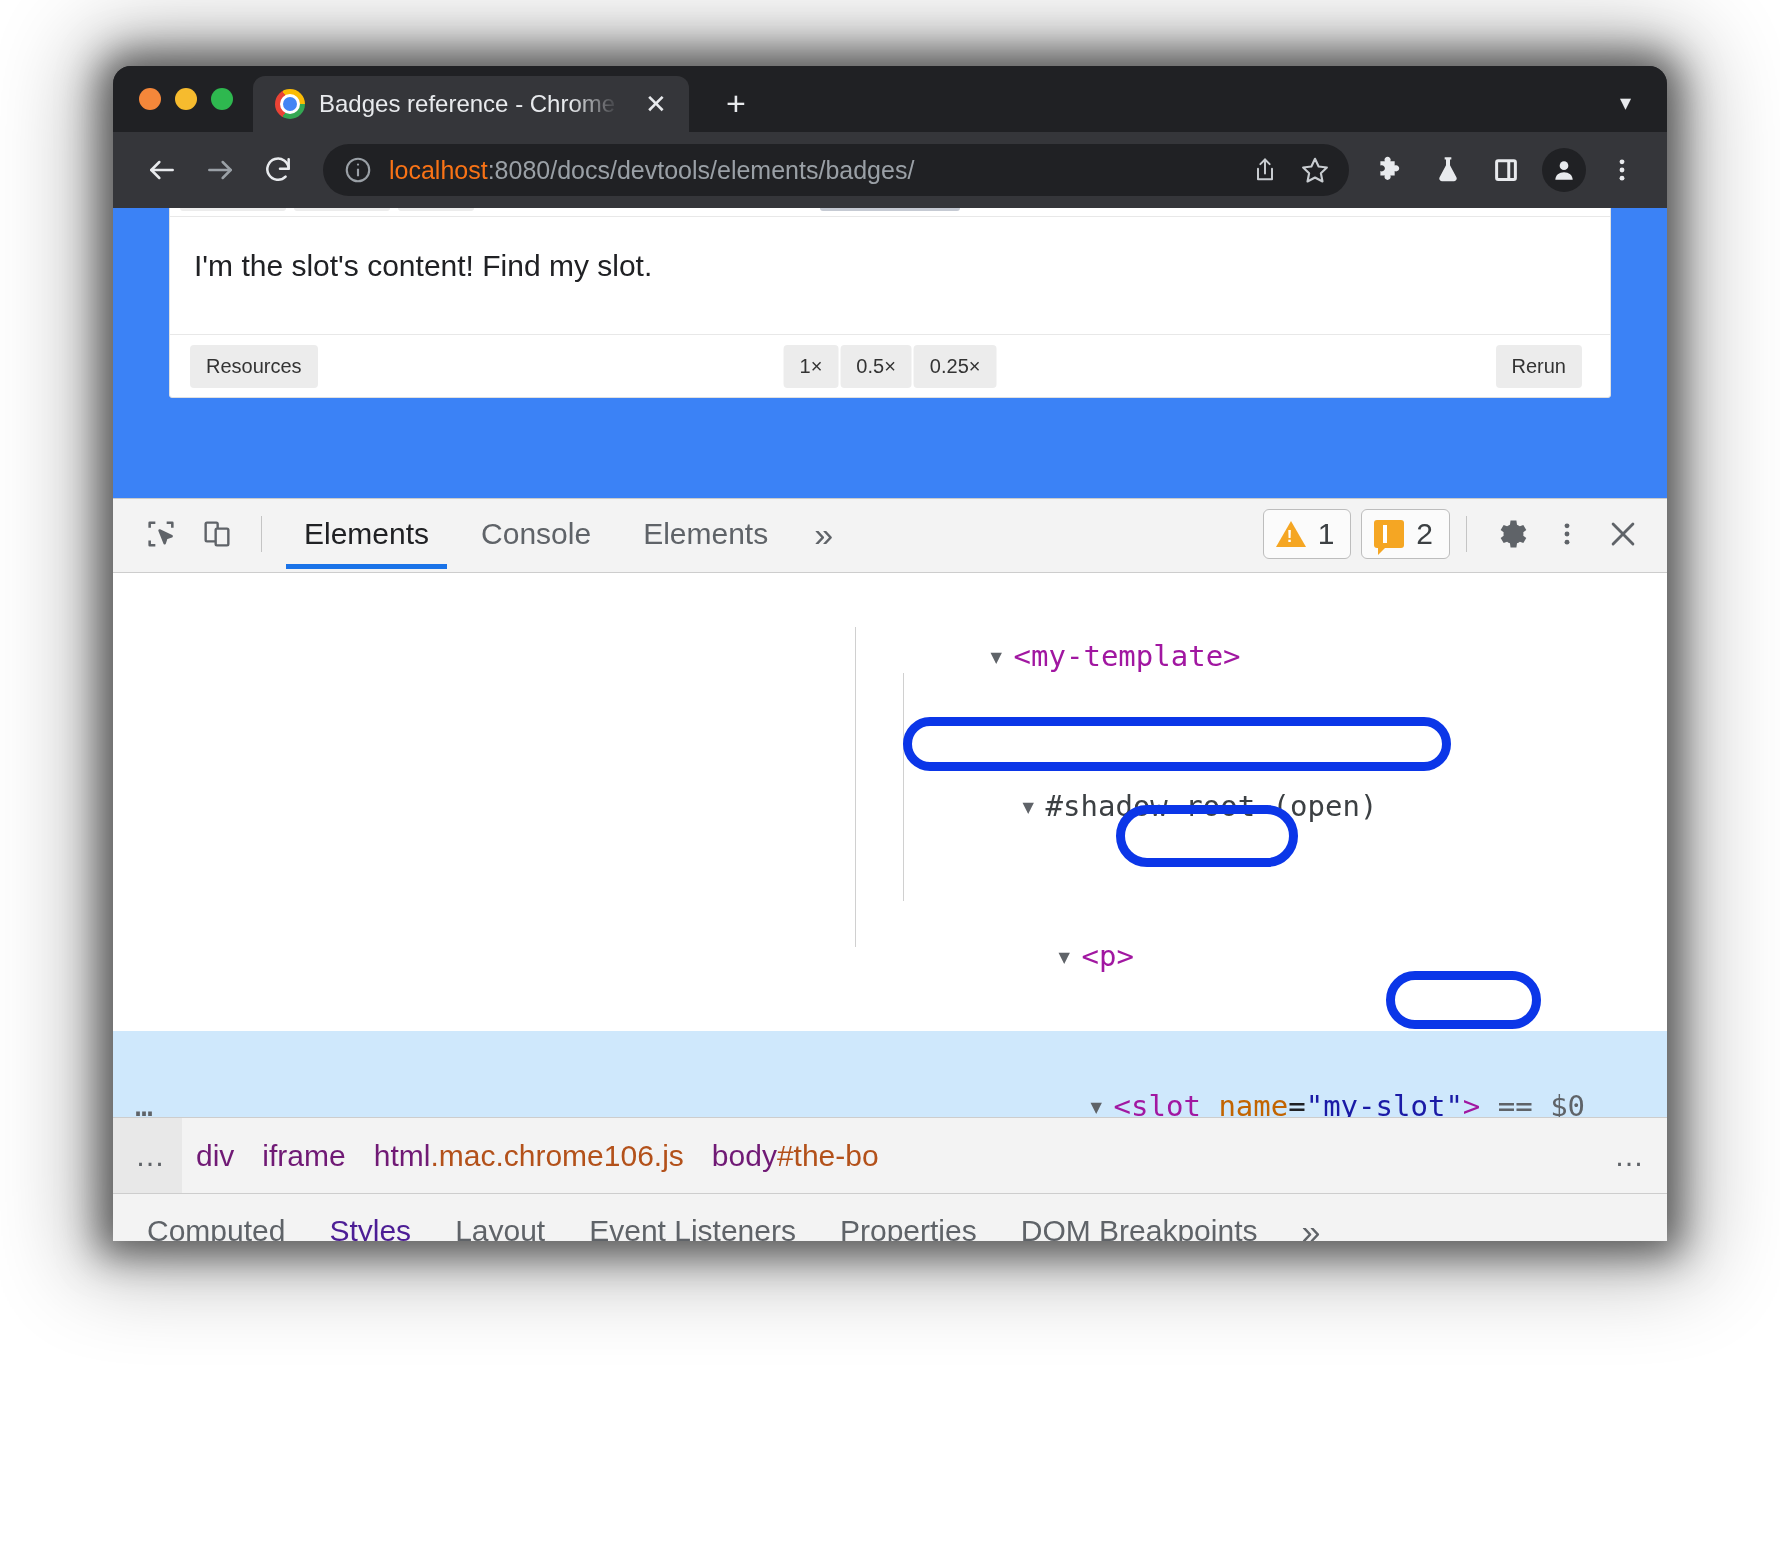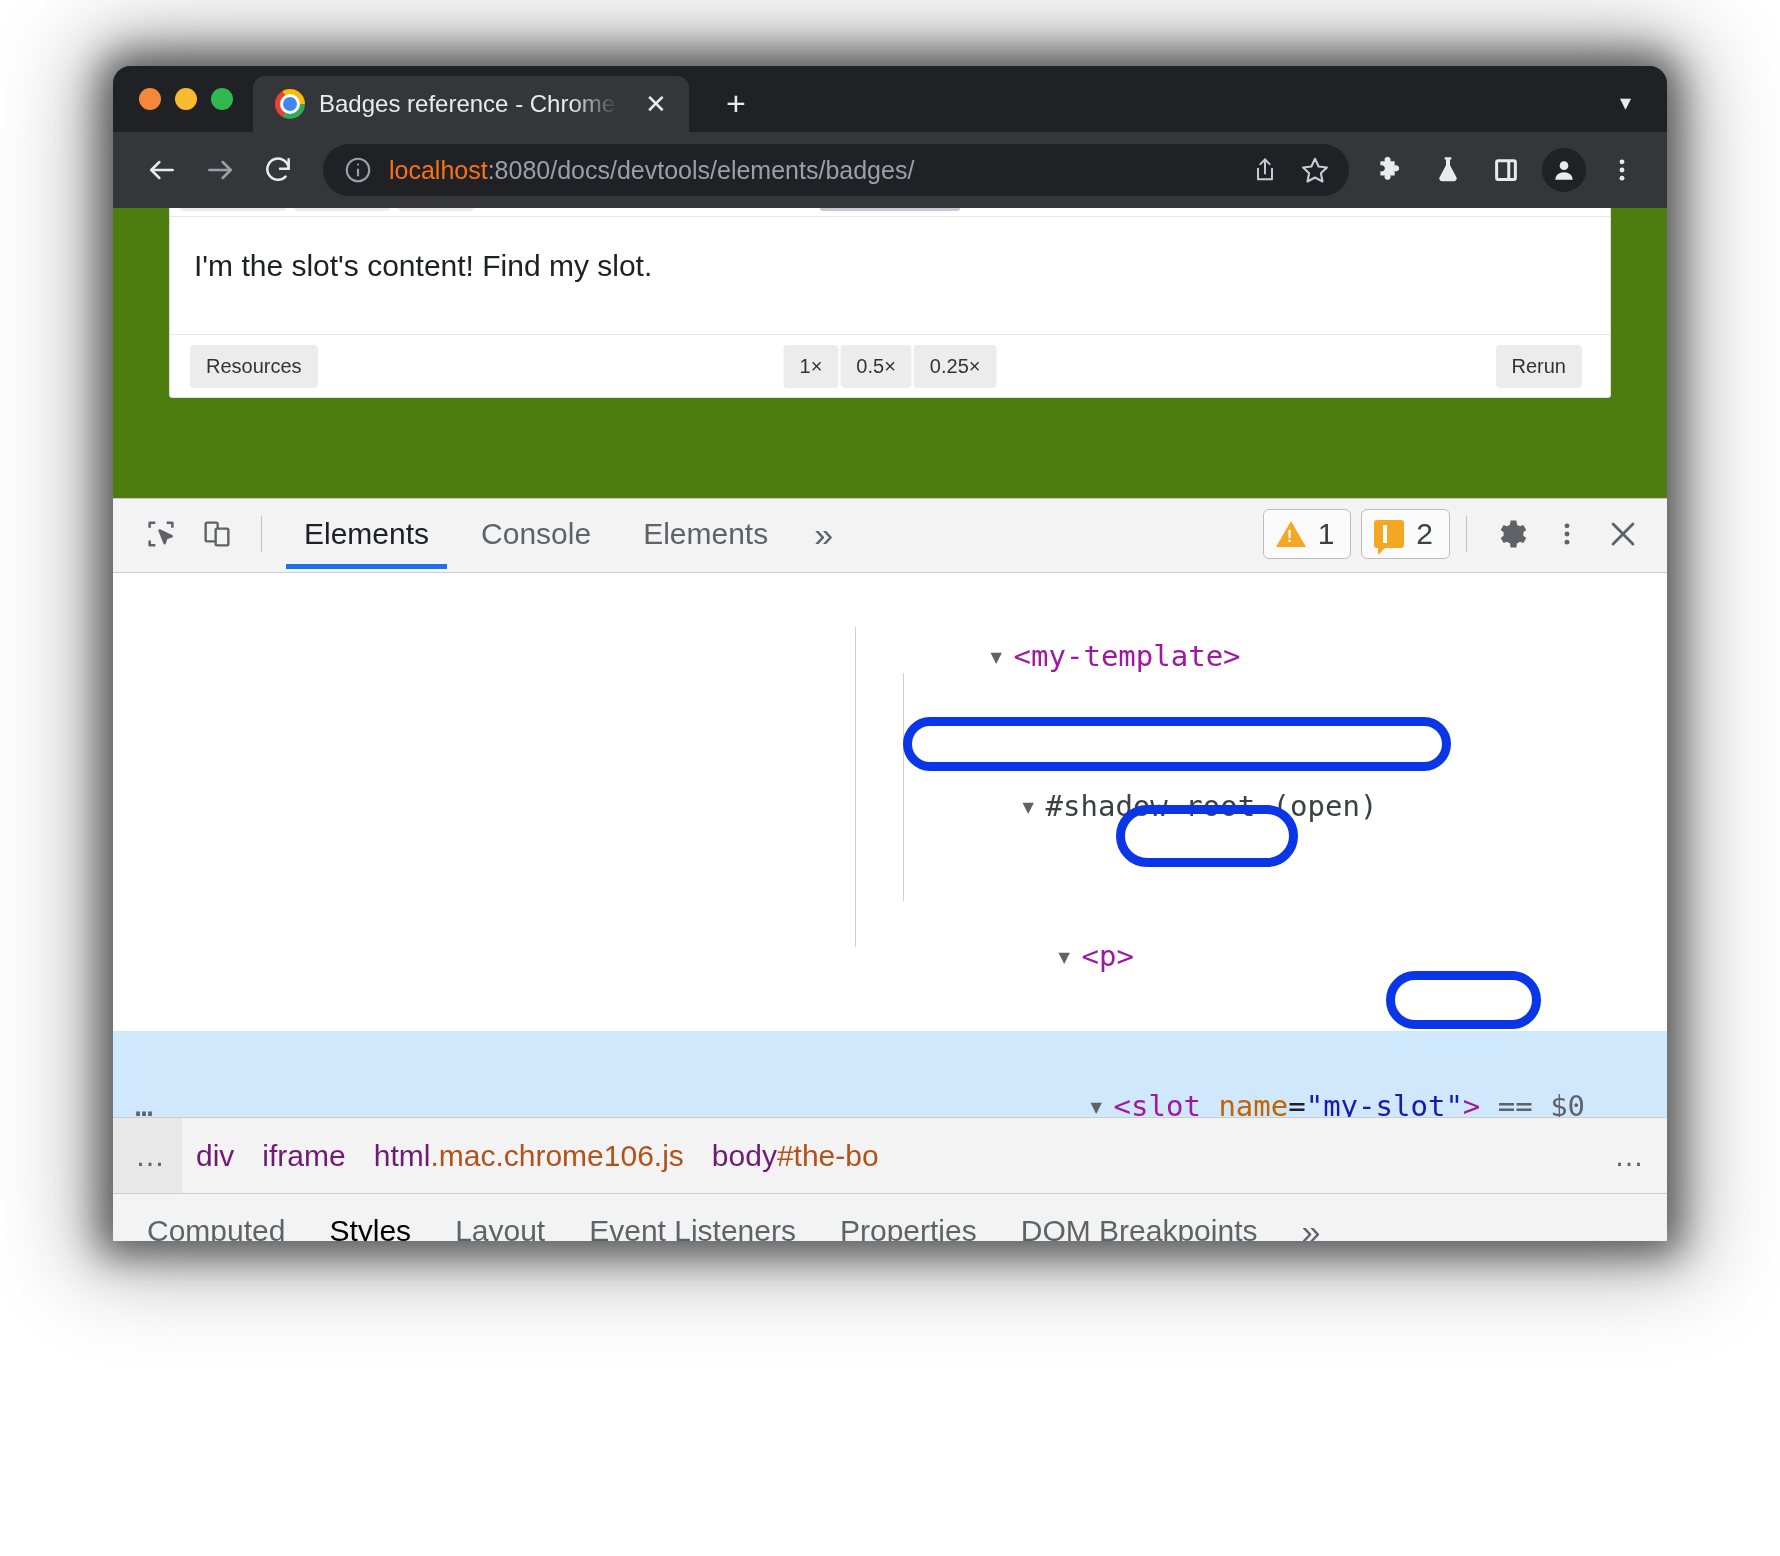--- a/index.html
+++ b/index.html
@@ -177,21 +177,21 @@
   }
   .avatar-circle {
     width: 44px; height: 44px;
     border-radius: 50%;
     background: #202124;
     display: flex; align-items: center; justify-content: center;
   }
 
   
   .viewport {
-    background: #4d7c0f;
+    background: #3b82f6;
     height: 290px;
     position: relative;
     overflow: hidden;
   }
 
   .demo-frame {
     position: absolute;
     left: 56px;
     top: -26px;
     right: 56px;
@@ -471,21 +471,21 @@
   }
   .sub-tab {
     display: flex;
     align-items: center;
     padding: 0 22px;
     font-size: 30px;
     color: #5f6368;
     position: relative;
     white-space: nowrap;
   }
-  .sub-tab.active { color: #000000; }
+  .sub-tab.active { color: #4c1d95; }
   .sub-tab.active::after {
     content: "";
     position: absolute;
     left: 6px; right: 6px; bottom: 0;
     height: 5px;
     background: #1a73e8;
   }
   .sub-tab.more { font-size: 34px; }
 </style>
 </head>

